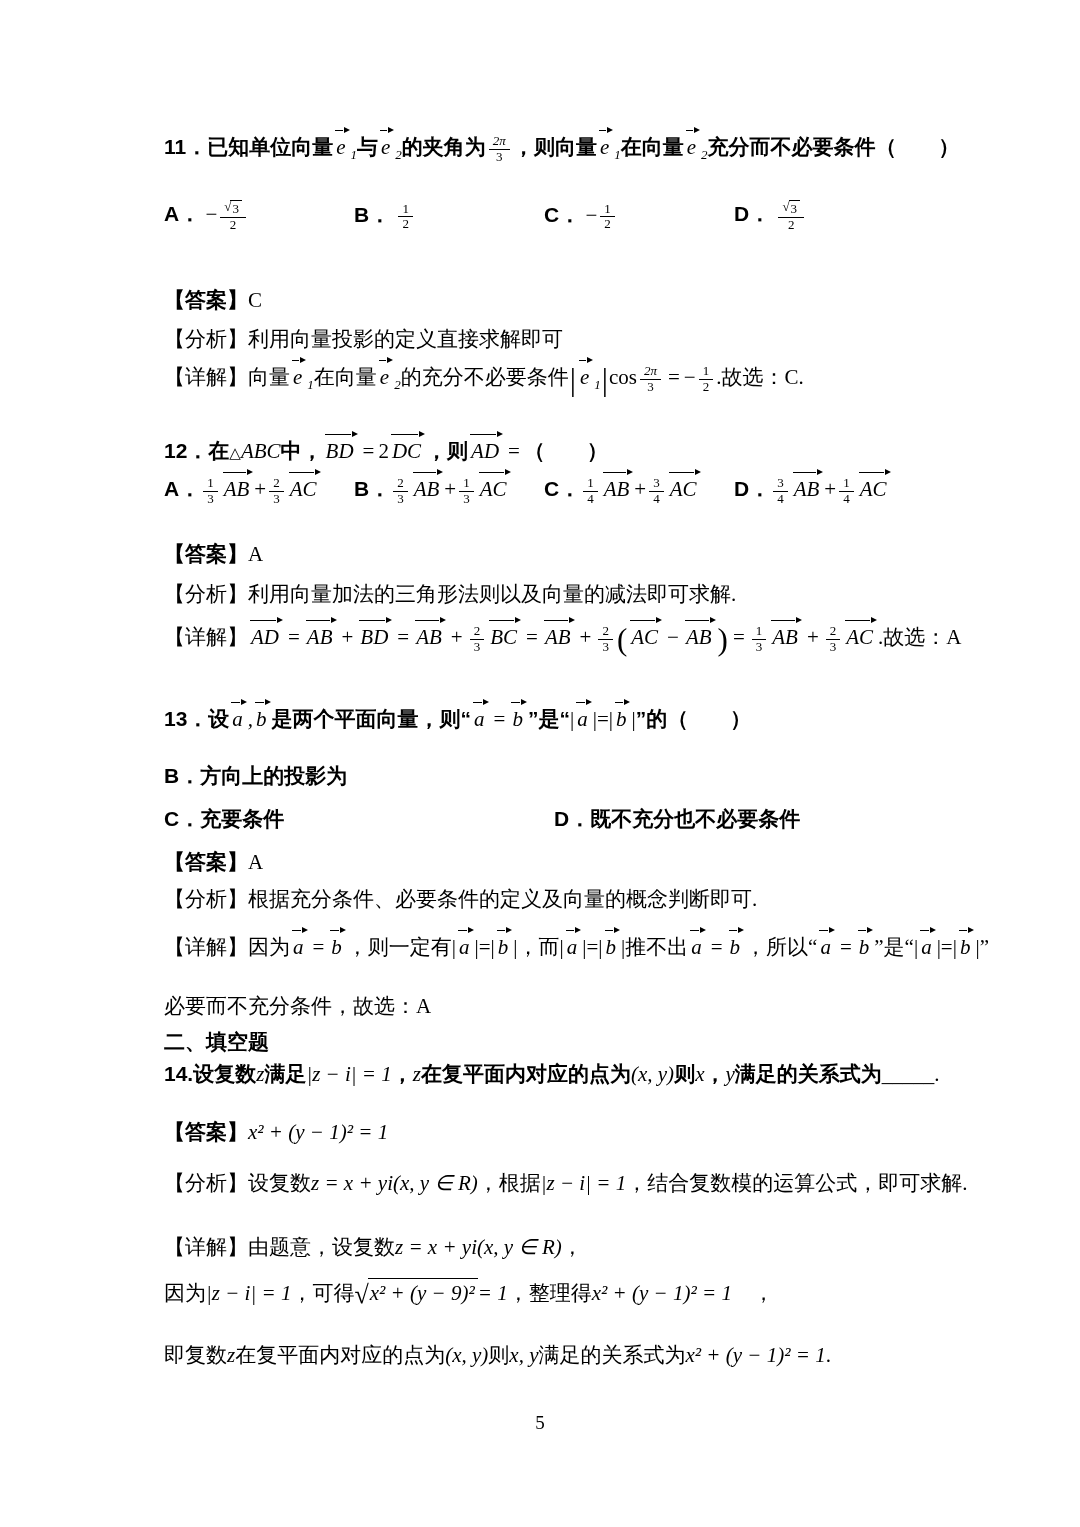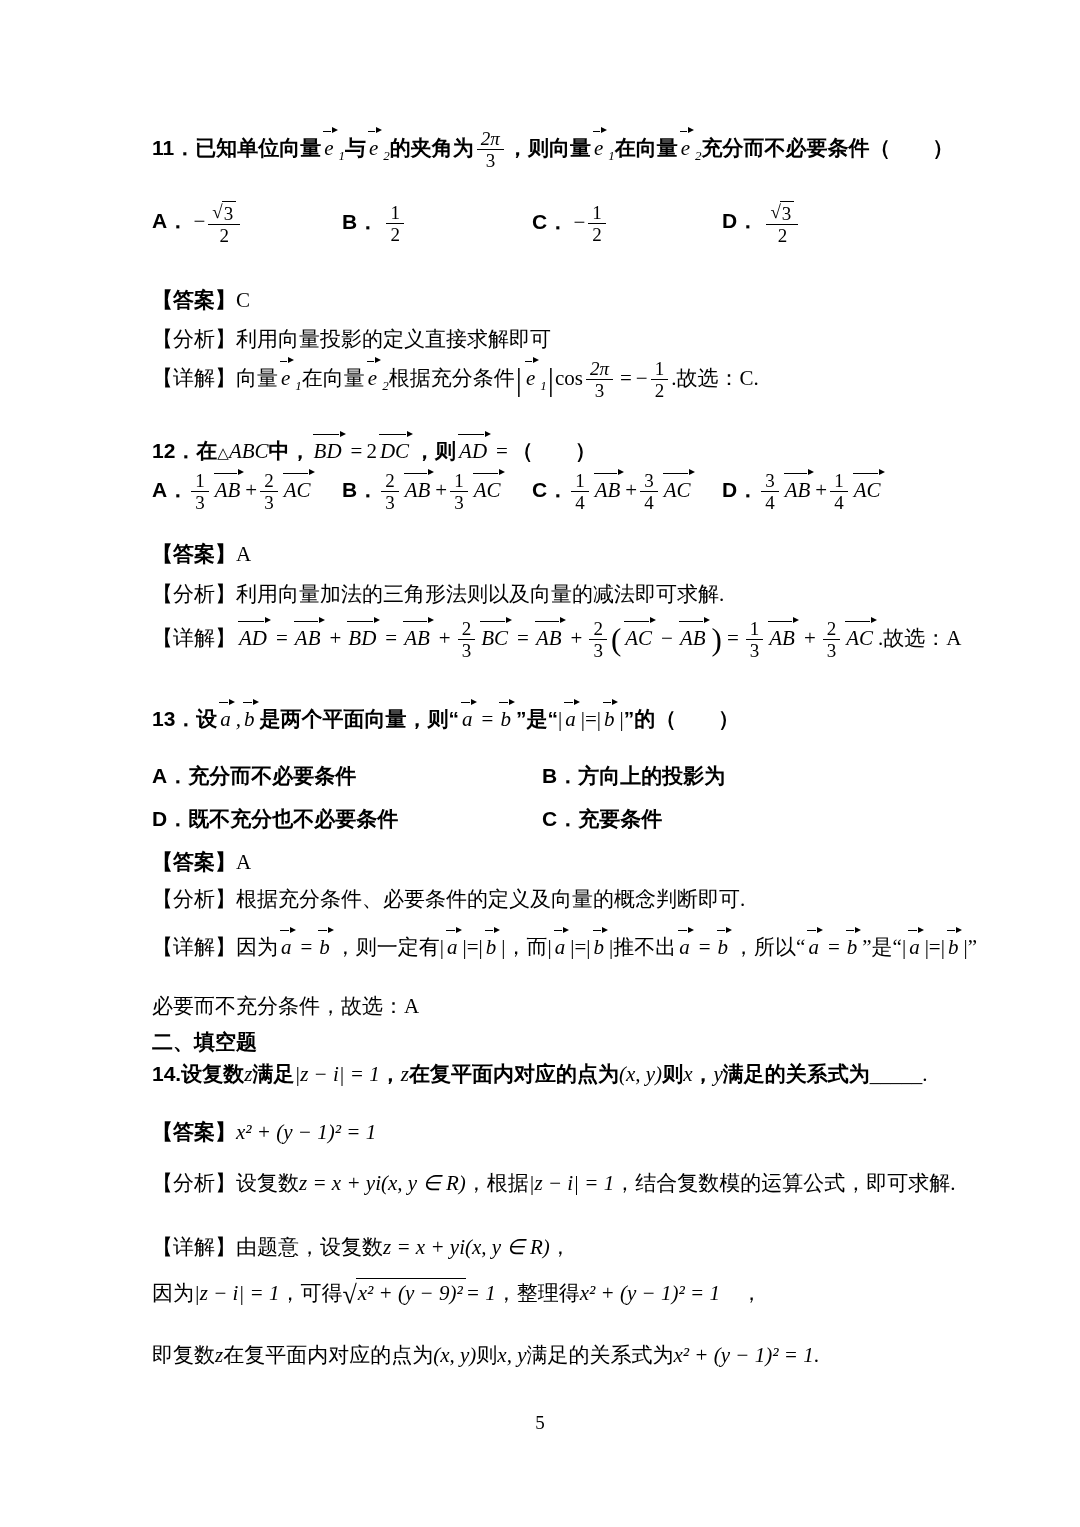--- a/index.html
+++ b/index.html
@@ -1,29 +1,29 @@
 <!DOCTYPE html>
 <html><head>
 <meta charset="utf-8">
 <style>
   html,body{margin:0;padding:0;background:#e8e8e8;}
   .page{position:relative;width:1080px;height:1527px;background:#ffffff;overflow:hidden;
         color:#000;font-family:"Liberation Serif",serif;}
   .content{position:absolute;left:152px;top:0;width:795px;}
-  .line{position:absolute;left:0;white-space:nowrap;font-size:21px;line-height:1.3;}
+  .line{position:absolute;left:12px;white-space:nowrap;font-size:21px;line-height:1.3;}
   
   .cn{font-family:"Liberation Sans",sans-serif;font-weight:700;}         
   .cnr{font-family:Liberation Serif, serif;font-weight:400;}            
   .m{font-family:"Liberation Serif",serif;font-style:italic;}            
   .mu{font-family:"Liberation Serif",serif;font-style:normal;}           
   .op{padding:0 4px;font-style:normal;}
   sub.m{font-size:13px;}
   
   .frac{display:inline-flex;flex-direction:column;align-items:center;vertical-align:middle;
-        font-size:19px;line-height:1.12;margin:0 3px;}
+        font-size:13px;line-height:1.12;margin:0 3px;}
   .frac .num{padding:0 4px;border-bottom:1.4px solid #000;}
   .frac .den{padding:0 4px;}
   
   .vec{position:relative;display:inline-block;font-style:italic;padding:6px 4px 0 2px;margin:0 1px;}
   .vec::before{content:"";position:absolute;top:2px;left:1px;right:7px;height:1.3px;background:#000;}
   .vec::after{content:"";position:absolute;top:-1.4px;right:0;width:0;height:0;
               border-left:6px solid #000;border-top:3.4px solid transparent;border-bottom:3.4px solid transparent;}
   
   .sqrt{display:inline-flex;align-items:flex-start;vertical-align:middle;}
   .sqrt .rs{font-style:normal;margin-right:-1px;}
@@ -91,21 +91,21 @@
 
   <div class="line" style="top:286px">
     <span class="cn">【答案】</span><span class="mu">C</span>
   </div>
 
   <div class="line" style="top:326px">
     <span class="cnr">【分析】</span><span class="cnr">利用向量投影的定义直接求解即可</span>
   </div>
 
   <div class="line" style="top:358px">
-    <span class="cnr">【详解】</span><span class="cnr">向量</span><span class="vec m">e</span><sub class="m">1</sub><span class="cnr">在向量</span><span class="vec m">e</span><sub class="m">2</sub><span class="cnr">根据充分条件</span><span class="bp">|</span><span class="vec m">e</span><sub class="m">1</sub><span class="bp">|</span><span class="mu">cos</span><span class="frac">
+    <span class="cnr">【详解】</span><span class="cnr">向量</span><span class="vec m">e</span><sub class="m">1</sub><span class="cnr">在向量</span><span class="vec m">e</span><sub class="m">2</sub><span class="cnr">的充分不必要条件</span><span class="bp">|</span><span class="vec m">e</span><sub class="m">1</sub><span class="bp">|</span><span class="mu">cos</span><span class="frac">
           <span class="num m">2π</span>
           <span class="den mu">3</span>
         </span><span class="mu op">=</span><span class="mu">−</span><span class="frac">
           <span class="num mu">1</span>
           <span class="den mu">2</span>
         </span><span class="cnr">.故选：C.</span>
   </div>
 
   <div class="line" style="top:432px">
     <span class="cn">12．</span><span class="cn">在</span><span class="mu" style="font-size:15px;">△</span><span class="m">ABC</span><span class="cn">中，</span><span class="vec m">BD</span><span class="mu op">=</span><span class="mu">2</span><span class="vec m">DC</span><span class="cn">，则</span><span class="vec m">AD</span><span class="mu op">=</span><span class="cn">（　　）</span>
@@ -172,27 +172,26 @@
           <span class="num mu">2</span>
           <span class="den mu">3</span>
         </span><span class="vec m">AC</span><span class="cnr">.故选：A</span>
   </div>
 
   <div class="line" style="top:700px">
     <span class="cn">13．</span><span class="cn">设</span><span class="vec m">a</span><span class="m">,</span><span class="vec m">b</span><span class="cn">是两个平面向量，则“</span><span class="vec m">a</span><span class="mu op">=</span><span class="vec m">b</span><span class="cn">”是“</span><span class="mu">|</span><span class="vec m">a</span><span class="mu">|=|</span><span class="vec m">b</span><span class="mu">|</span><span class="cn">”的（　　）</span>
   </div>
 
   <div class="line optrow" style="top:762px">
-    <span class="optcell2 cn">A．充分而不必要条件</span>
     <span class="optcell2 cn">B．方向上的投影为</span>
   </div>
 
   <div class="line optrow" style="top:805px">
+    <span class="optcell2 cn">C．充要条件</span>
     <span class="optcell2 cn">D．既不充分也不必要条件</span>
-    <span class="optcell2 cn">C．充要条件</span>
   </div>
 
   <div class="line" style="top:848px">
     <span class="cn">【答案】</span><span class="mu">A</span>
   </div>
 
   <div class="line" style="top:886px">
     <span class="cnr">【分析】</span><span class="cnr">根据充分条件、必要条件的定义及向量的概念判断即可.</span>
   </div>
 

